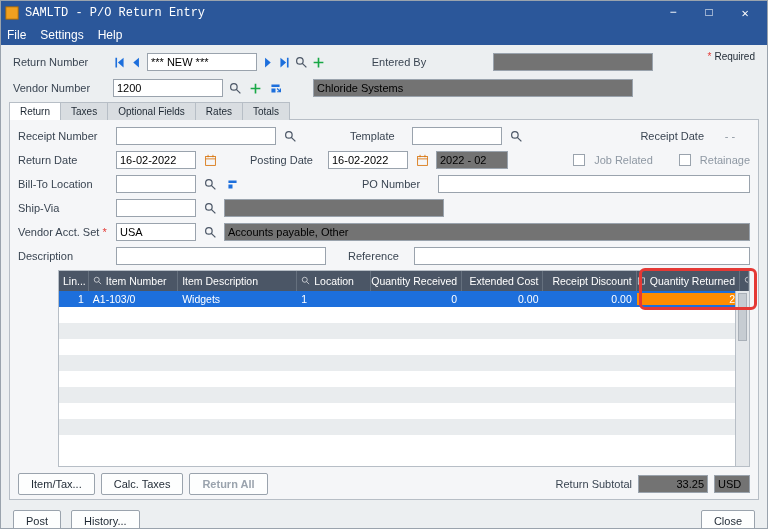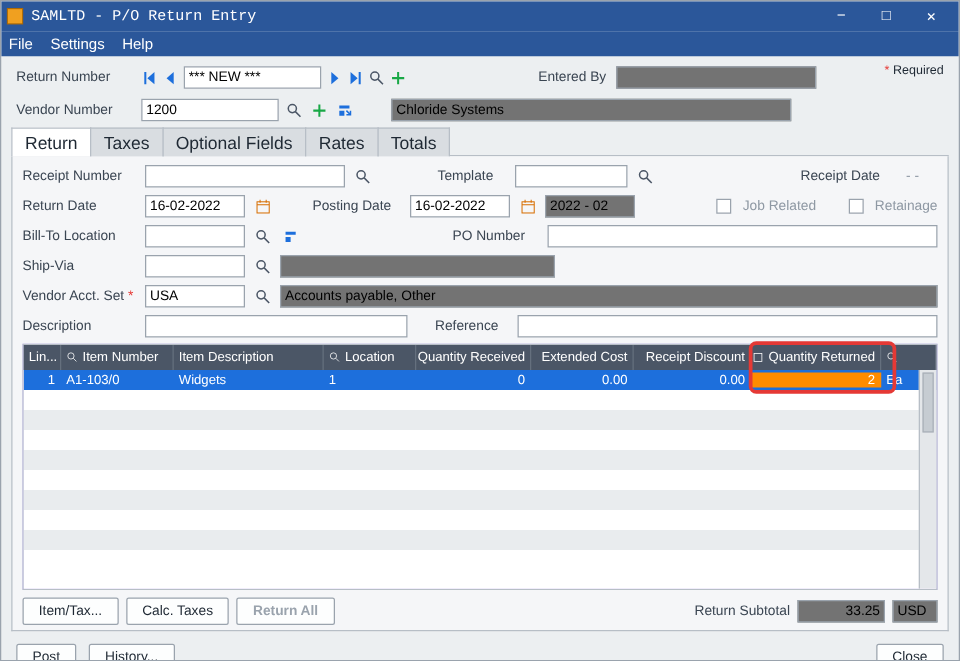--- a/index.html
+++ b/index.html
@@ -61,40 +61,40 @@
   .textbox.ro { background:#737373; }
   .iconbtn { width:16px; height:16px; display:inline-flex; align-items:center; justify-content:center; cursor:pointer; color:#4b5666;}
   .iconbtn svg { width:13px; height:13px; }
   .navrow { display:flex; align-items:center; gap:4px; }
   .required-note { position:absolute; right:12px; top:6px; font-size:10px; color:var(--text);}
   .required-note::before { content:"*"; color:var(--red); margin-right:3px;}
   
   .tabs { display:flex; border-bottom:1px solid var(--border); margin:0 8px; }
   .tab {
     padding:3px 10px; background:var(--tab-bg); border:1px solid var(--border);
-    border-bottom:none; margin-right:-1px; cursor:pointer; font-size:14px;
+    border-bottom:none; margin-right:-1px; cursor:pointer; font-size:10px;
     position:relative; top:1px;
   }
   .tab.active { background:var(--tab-active-bg); }
   
   .tabbody {
     margin:0 8px 4px 8px; padding:6px 8px 4px 8px;
     background:var(--panel-bg);
     border:1px solid var(--border); border-top:none;
     height:380px;
     display:flex; flex-direction:column;
   }
   .formrow { display:flex; align-items:center; gap:6px; margin-bottom:4px; min-height:20px;}
   .formrow label.fld { width:92px; }
   .iconcal { color:#d76e00; }
   .magn { color:#4b5666; }
   .chkbox { width:12px; height:12px; border:1px solid #9aa3ad; background:#fff; display:inline-block;}
   .chklbl { color:var(--muted); margin-left:3px; }
   
-  .gridwrap { flex:1; border:1px solid var(--border); background:#c4b5fd; display:flex; flex-direction:column; position:relative;}
+  .gridwrap { flex:1; border:1px solid var(--border); background:#b91c1c; display:flex; flex-direction:column; position:relative;margin-left:40px;}
   .gridhead { display:flex; background:var(--grid-header-bg); color:var(--grid-header-fg); height:20px; font-size:10.5px;}
   .gh { display:flex; align-items:center; padding:0 4px; border-right:1px solid #65707e; overflow:hidden; white-space:nowrap;}
   .gh .hicon { margin-right:3px; display:inline-flex;}
   .gh svg { width:10px; height:10px; fill:currentColor;}
   .gridbody { flex:1; background:#fff; overflow:hidden; position:relative;}
   .gridrow { display:flex; height:16px; font-size:10.5px; align-items:center;}
   .gridrow.sel { background:var(--grid-selected); color:#fff; }
   .gc { padding:0 4px; border-right:1px solid transparent; overflow:hidden; white-space:nowrap;}
   .gc.r { text-align:right; }
   .qty-returned-cell {
@@ -179,21 +179,21 @@
           <circle cx="6" cy="6" r="4" stroke="currentColor" stroke-width="1.5" fill="none"></circle>
           <line x1="9" y1="9" x2="14" y2="14" stroke="currentColor" stroke-width="1.5"></line>
         </svg>
       </span>
     <span class="iconbtn" style="color:var(--accent-green)">
         <svg viewBox="0 0 16 16">
           <path fill="currentColor" d="M7 2h2v5h5v2H9v5H7V9H2V7h5z"></path>
         </svg>
       </span>
   </div>
-  <div style="display:flex;align-items:center;justify-content:flex-end;padding-right:8px;">
+  <div style="display:flex;align-items:center;justify-content:center;padding-right:8px;">
      <label class="fld" style="width:auto">Entered By</label>
   </div>
   <div>
     <input class="textbox ro" style="width: 160px;" value="">
   </div>
 
   <label class="fld">Vendor Number</label>
   <div class="navrow">
     <input class="textbox" style="width: 110px;" value="1200">
     <span class="iconbtn magn">

